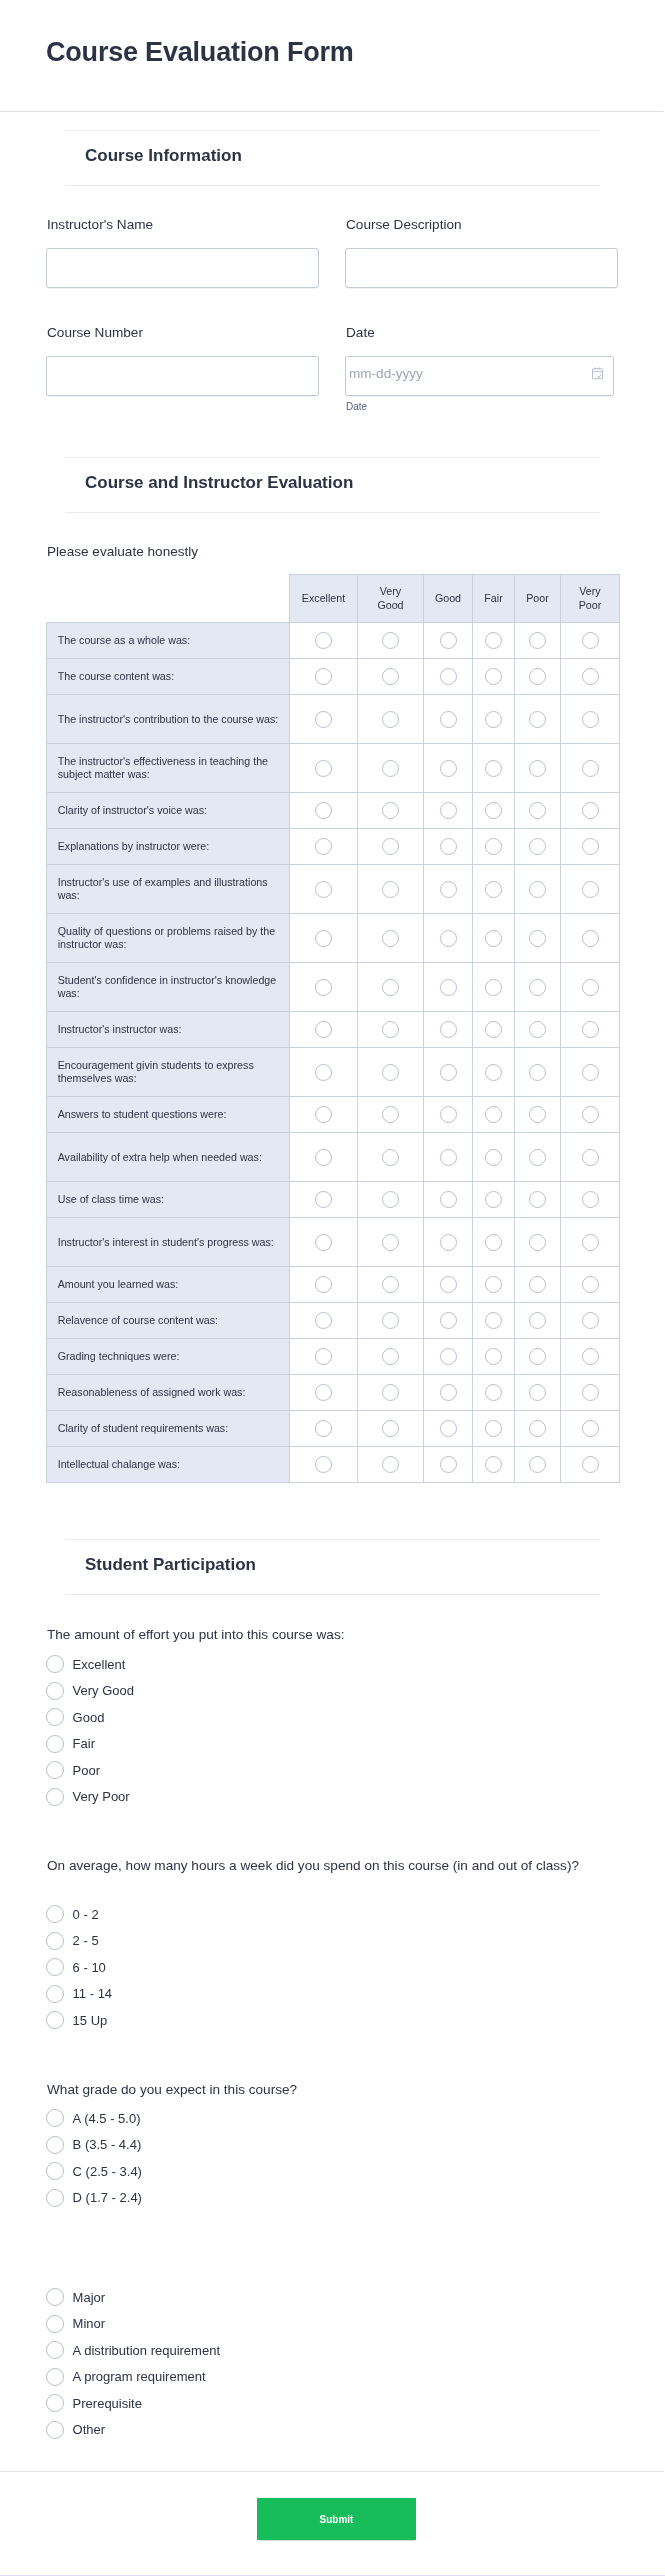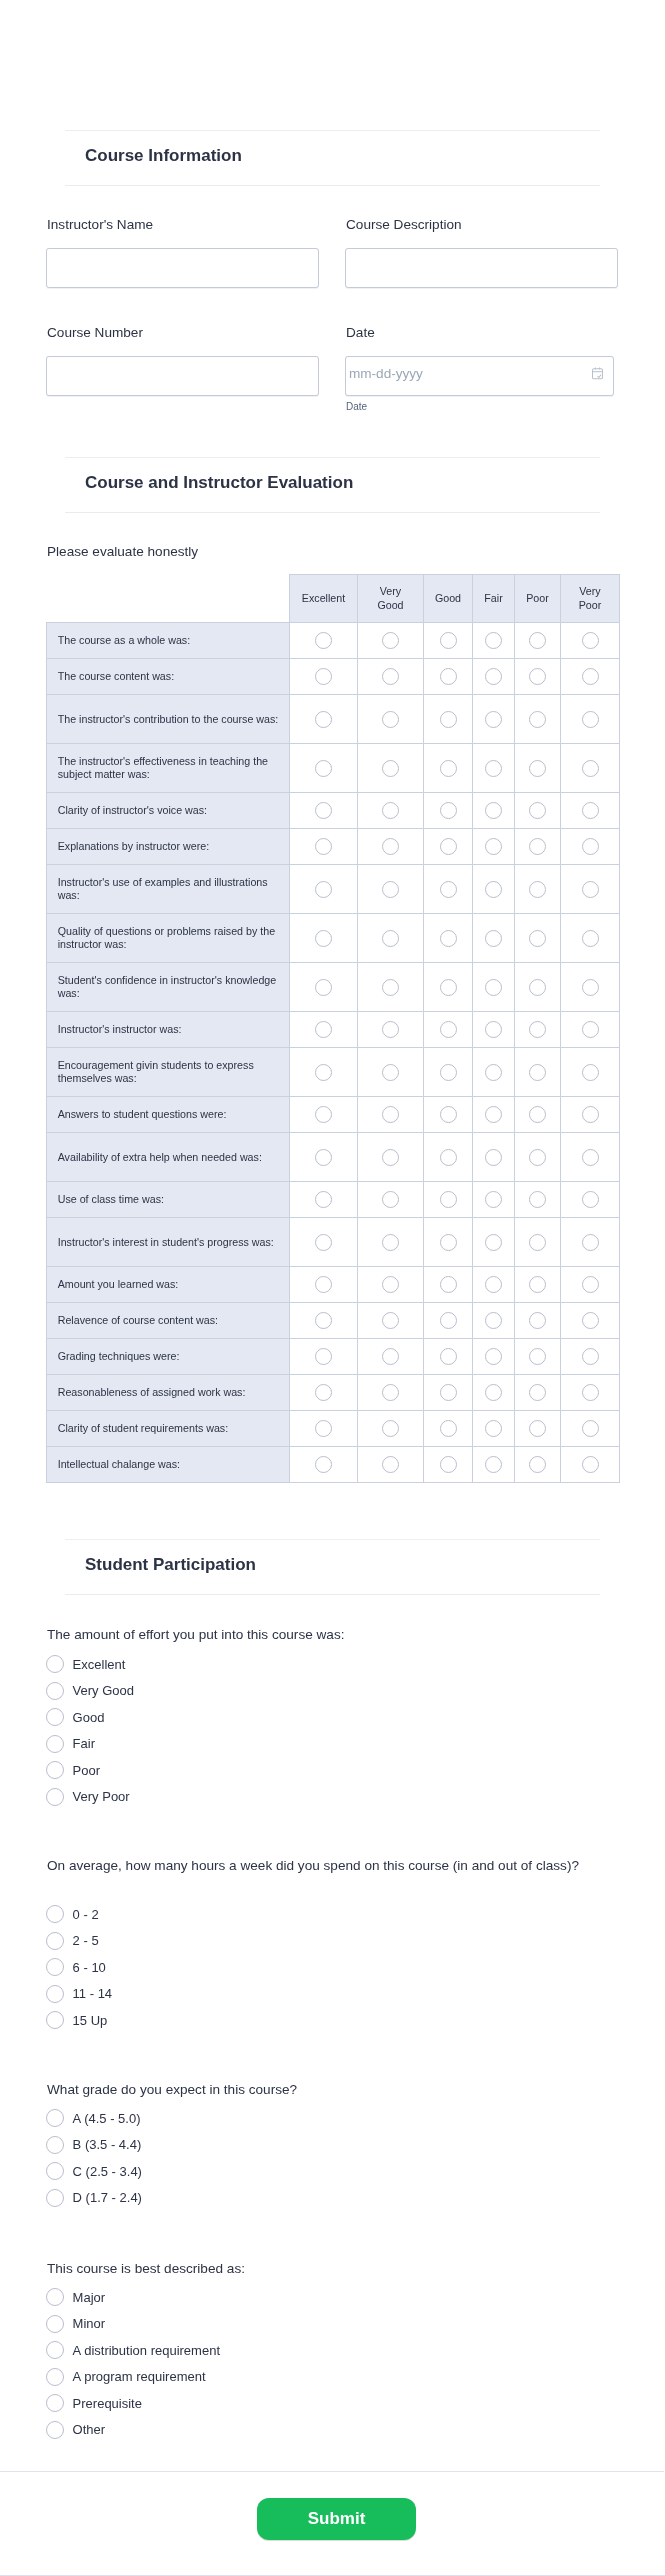--- a/index.html
+++ b/index.html
@@ -64,30 +64,33 @@
     border: 1.1px solid #b8bfcc; background: #fff; vertical-align: middle;
   }
   .opt-list { position: absolute; left: 46px; }
   .opt { height: 26.5px; display: flex; align-items: center; }
   .opt .radio { width: 18px; height: 18px; margin-right: 8.6px; }
   .opt .opt-label { font-size: 13px; color: #2c3345; }
 
   .footer-line { position: absolute; left: 0; top: 2471px; width: 664px; border-top: 0.7px solid #dfe3ea; }
   .submit-btn {
     position: absolute; left: 257px; top: 2498px; width: 159px; height: 42px;
-    background: #18bd5b; border: none; border-radius: 12px; color: #fff;
-    font-size: 17px; font-weight: 700; font-family: "Liberation Sans", sans-serif;
+    background: #18bd5b; border: none; border-radius: 0; color: #fff;
+    font-size: 10px; font-weight: 700; font-family: "Liberation Sans", sans-serif;
     box-shadow: 0 0.7px 0.7px rgba(0,0,0,0.15);
   }
 </style>
 </head>
 <body>
 
 <div class="card">
 
+  <div class="form-header">
+    <h1 class="form-title">Course Evaluation Form</h1>
+  </div>
 
   <div class="section-head" style="top:130px;">
     <div class="title">Course Information</div>
   </div>
 
   <label class="field-label" style="left:47px; top:217px;">Instructor's Name</label>
   <div class="text-input" style="left:46px; top:248px; width:273px;"></div>
 
   <label class="field-label" style="left:346px; top:217px;">Course Description</label>
   <div class="text-input" style="left:345px; top:248px; width:273px;"></div>
@@ -399,21 +402,20 @@
       <div class="opt">
         <span class="radio"></span>
         <span class="opt-label">C (2.5 - 3.4)</span>
       </div>
       <div class="opt">
         <span class="radio"></span>
         <span class="opt-label">D (1.7 - 2.4)</span>
       </div>
     </div>
 
-  <div class="q-label" style="top:2260px;">This course is best described as:</div>
   <div class="opt-list" style="top:2284px;">
       <div class="opt">
         <span class="radio"></span>
         <span class="opt-label">Major</span>
       </div>
       <div class="opt">
         <span class="radio"></span>
         <span class="opt-label">Minor</span>
       </div>
       <div class="opt">

